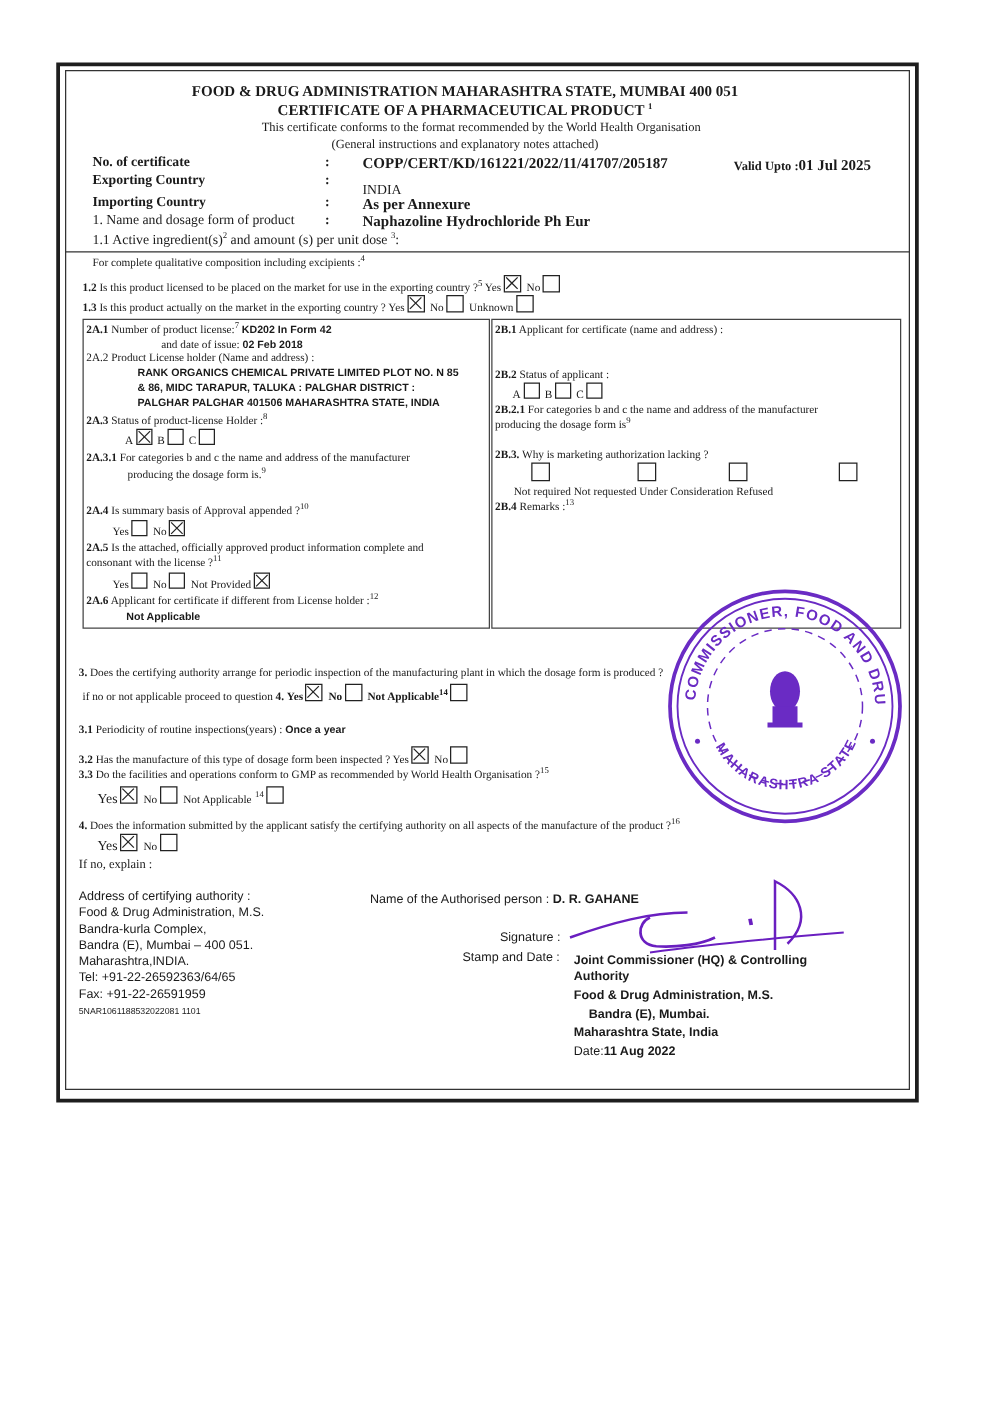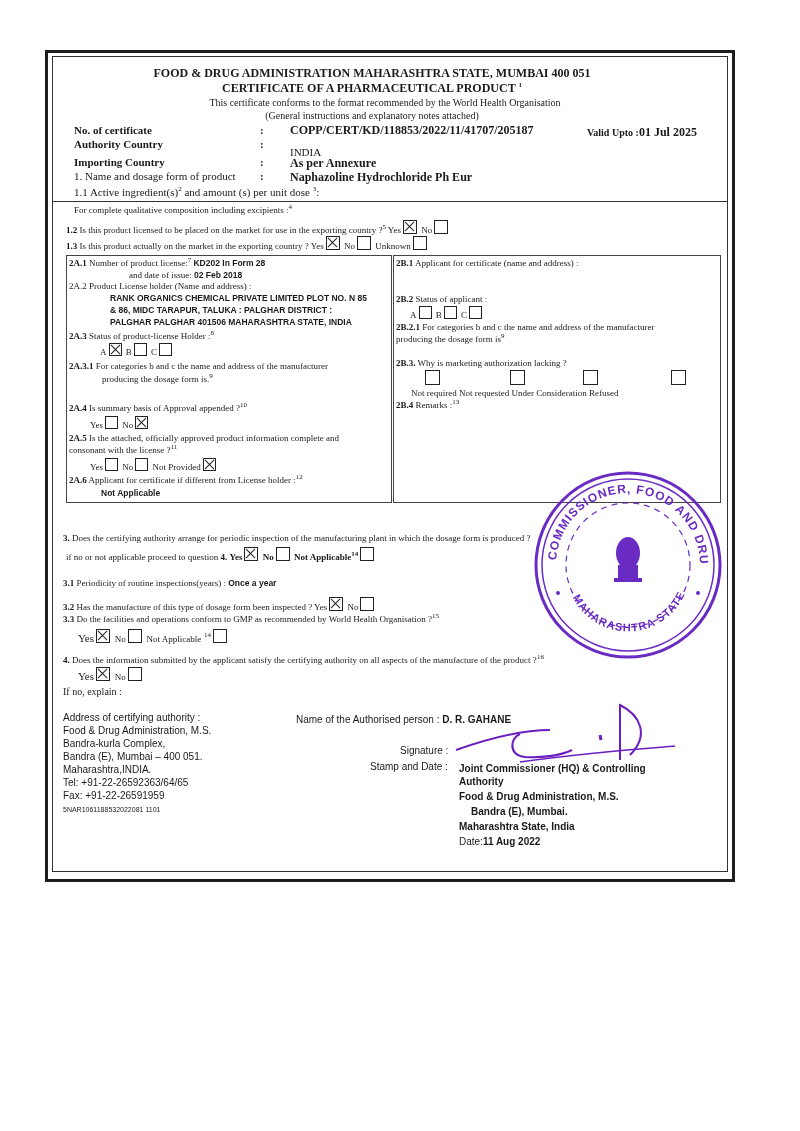--- a/index.html
+++ b/index.html
@@ -36,24 +36,24 @@
 
 
 <div class="abs center serif b f12" style="top:66px;">FOOD &amp; DRUG  ADMINISTRATION MAHARASHTRA STATE, MUMBAI 400 051</div>
 <div class="abs center serif b f12" style="top:81px;"><span>CERTIFICATE OF A PHARMACEUTICAL PRODUCT</span> <sup>1</sup></div>
 <div class="abs center serif f10" style="top:97px;margin-left:13px;">This certificate conforms to the format recommended by the World Health Organisation</div>
 <div class="abs center serif f10" style="top:110px;">(General instructions and explanatory notes attached)</div>
 
 
 <div class="abs serif b f11" style="left:74px; top:124px;">No. of certificate</div>
 <div class="abs serif b f11" style="left:260px; top:124px;">:</div>
-<div class="abs serif b f12" style="left:290px; top:123px;">COPP/CERT/KD/118853/2022/11/41707/205187</div>
+<div class="abs serif b f12" style="left:290px; top:123px;">COPP/CERT/KD/161221/2022/11/41707/205187</div>
 <div class="abs serif b" style="left:587px; top:125px; font-size:10px;"><span>Valid Upto :</span><span style="font-size:12px;">01 Jul 2025</span></div>
 
-<div class="abs serif b f11" style="left:74px; top:138px;">Authority Country</div>
+<div class="abs serif b f11" style="left:74px; top:138px;">Exporting Country</div>
 <div class="abs serif b f11" style="left:260px; top:138px;">:</div>
 <div class="abs serif f11" style="left:290px; top:146px;">INDIA</div>
 
 <div class="abs serif b f11" style="left:74px; top:156px;">Importing Country</div>
 <div class="abs serif b f11" style="left:260px; top:156px;">:</div>
 <div class="abs serif b f12" style="left:290px; top:156px;">As per Annexure</div>
 
 <div class="abs serif f11" style="left:74px; top:170px;">1. Name and dosage form of product</div>
 <div class="abs serif b f11" style="left:260px; top:170px;">:</div>
 <div class="abs serif b f12" style="left:290px; top:170px;">Naphazoline Hydrochloride Ph Eur</div>
@@ -73,21 +73,21 @@
 <div class="abs serif f9" style="left:66px; top:236px;">
   <b>1.3</b>
   <span>Is this product actually on the market in the exporting country ?</span>
   <span>Yes</span><span class="cb checked" style="width:12px;height:12px;"></span>
   <span>No</span><span class="cb" style="width:12px;height:12px;"></span>
   <span>Unknown</span><span class="cb" style="width:12px;height:12px;"></span>
 </div>
 
 
 <div class="box" style="left:66px; top:255px; width:324px; height:246px;"></div>
-<div class="abs serif f9" style="left:69px; top:258px;"><b>2A.1</b> <span>Number of product license:</span><sup>7</sup> <b class="sans" style="font-size:8.5px;">KD202 In Form 28</b></div>
+<div class="abs serif f9" style="left:69px; top:258px;"><b>2A.1</b> <span>Number of product license:</span><sup>7</sup> <b class="sans" style="font-size:8.5px;">KD202 In Form 42</b></div>
 <div class="abs serif f9" style="left:129px; top:270px;"><span>and date of issue:</span> <b class="sans" style="font-size:8.5px;">02 Feb 2018</b></div>
 <div class="abs serif f9" style="left:69px; top:281px;"><span>2A.2</span> <span>Product License holder (Name and address) :</span></div>
 <div class="abs sans b f8" style="left:110px; top:293px;">RANK ORGANICS CHEMICAL PRIVATE LIMITED PLOT NO. N 85</div>
 <div class="abs sans b f8" style="left:110px; top:305px;">&amp; 86, MIDC TARAPUR, TALUKA : PALGHAR DISTRICT :</div>
 <div class="abs sans b f8" style="left:110px; top:317px;">PALGHAR PALGHAR 401506 MAHARASHTRA STATE, INDIA</div>
 <div class="abs serif f9" style="left:69px; top:331px;"><b>2A.3</b> <span>Status of product-license Holder  :</span><sup>8</sup></div>
 <div class="abs serif f9" style="left:100px; top:343px;">
   <span>A</span><span class="cb checked"></span>
   <span>B</span><span class="cb"></span>
   <span>C</span><span class="cb"></span>

